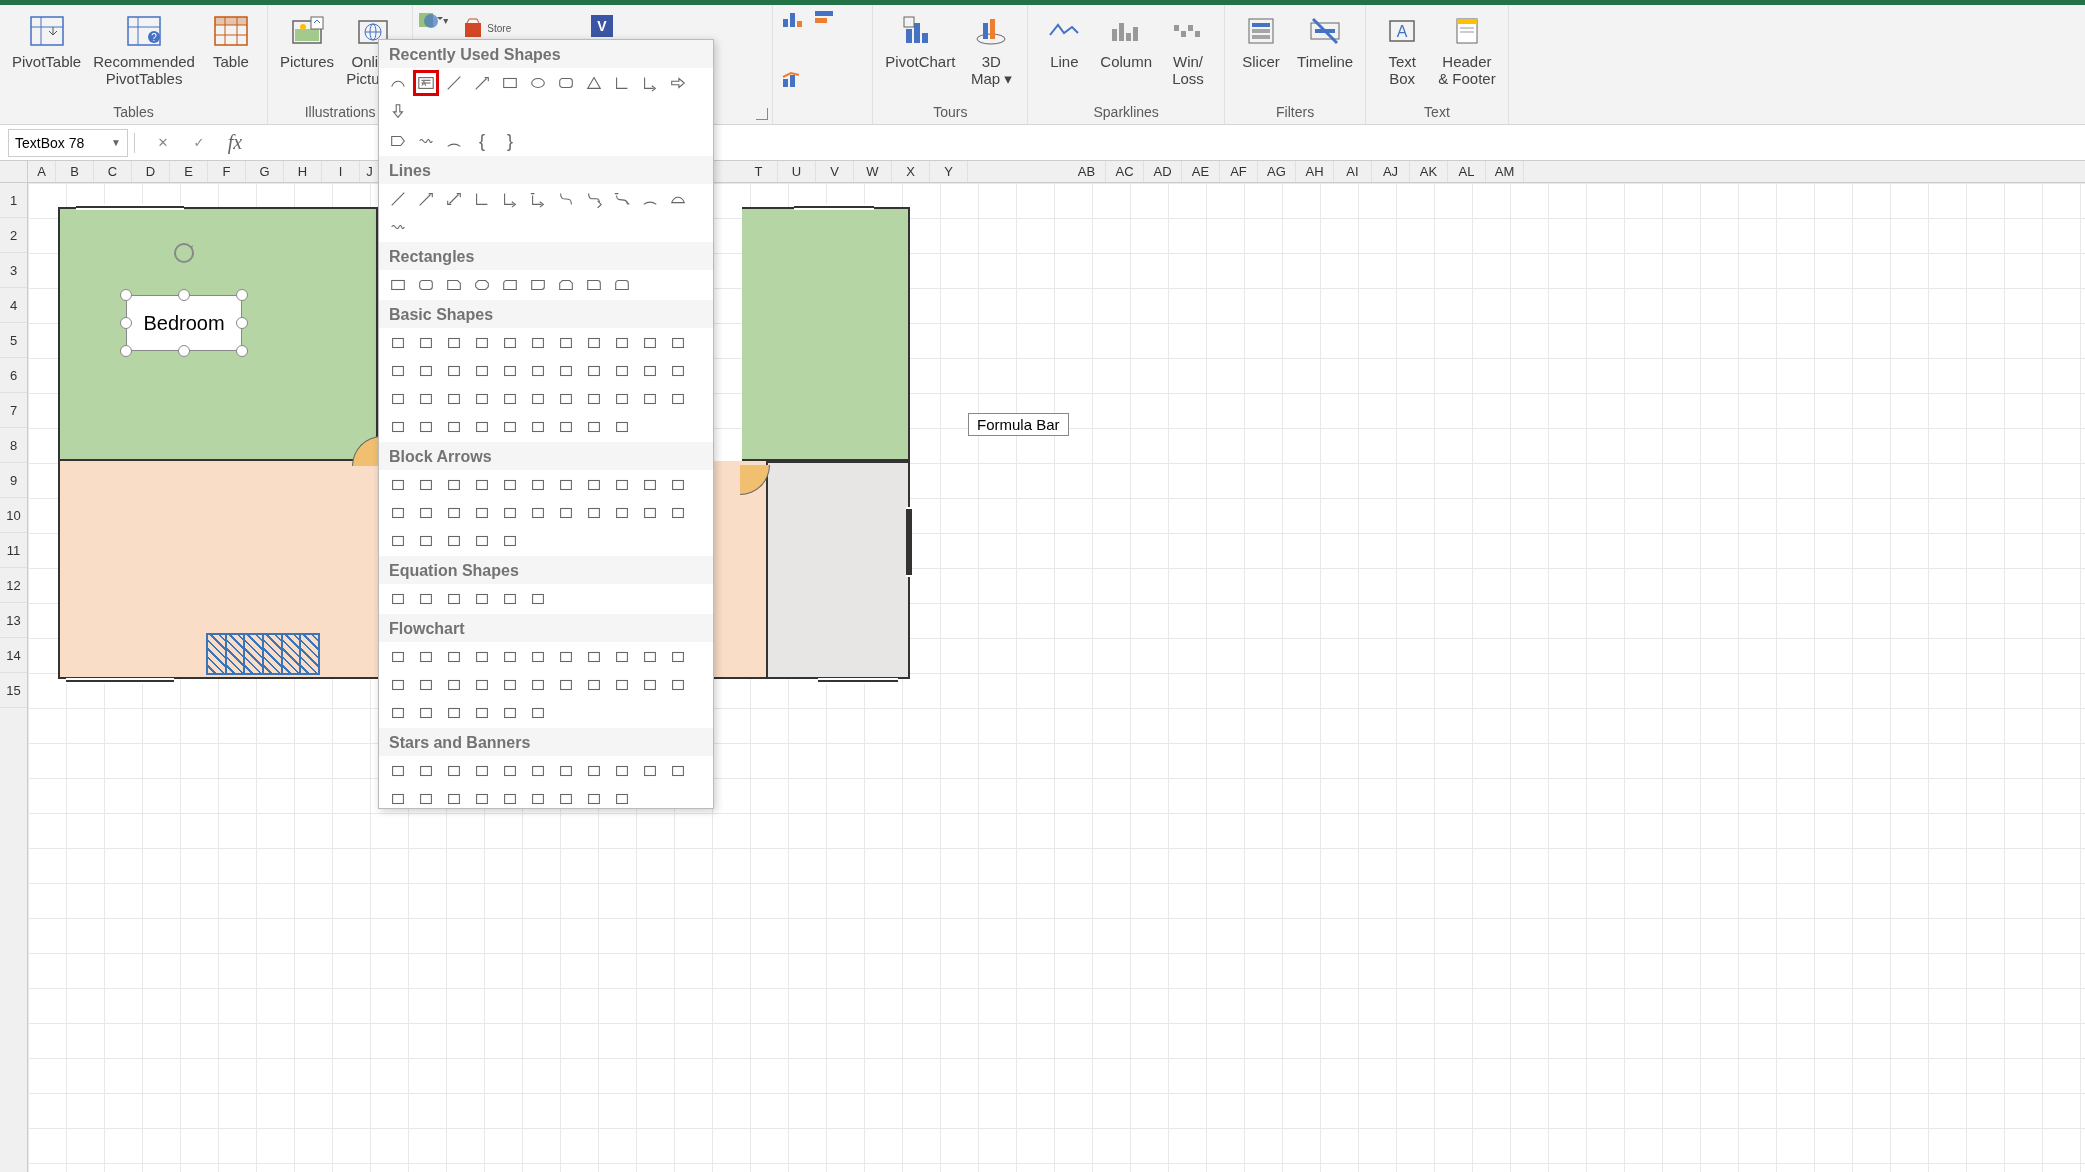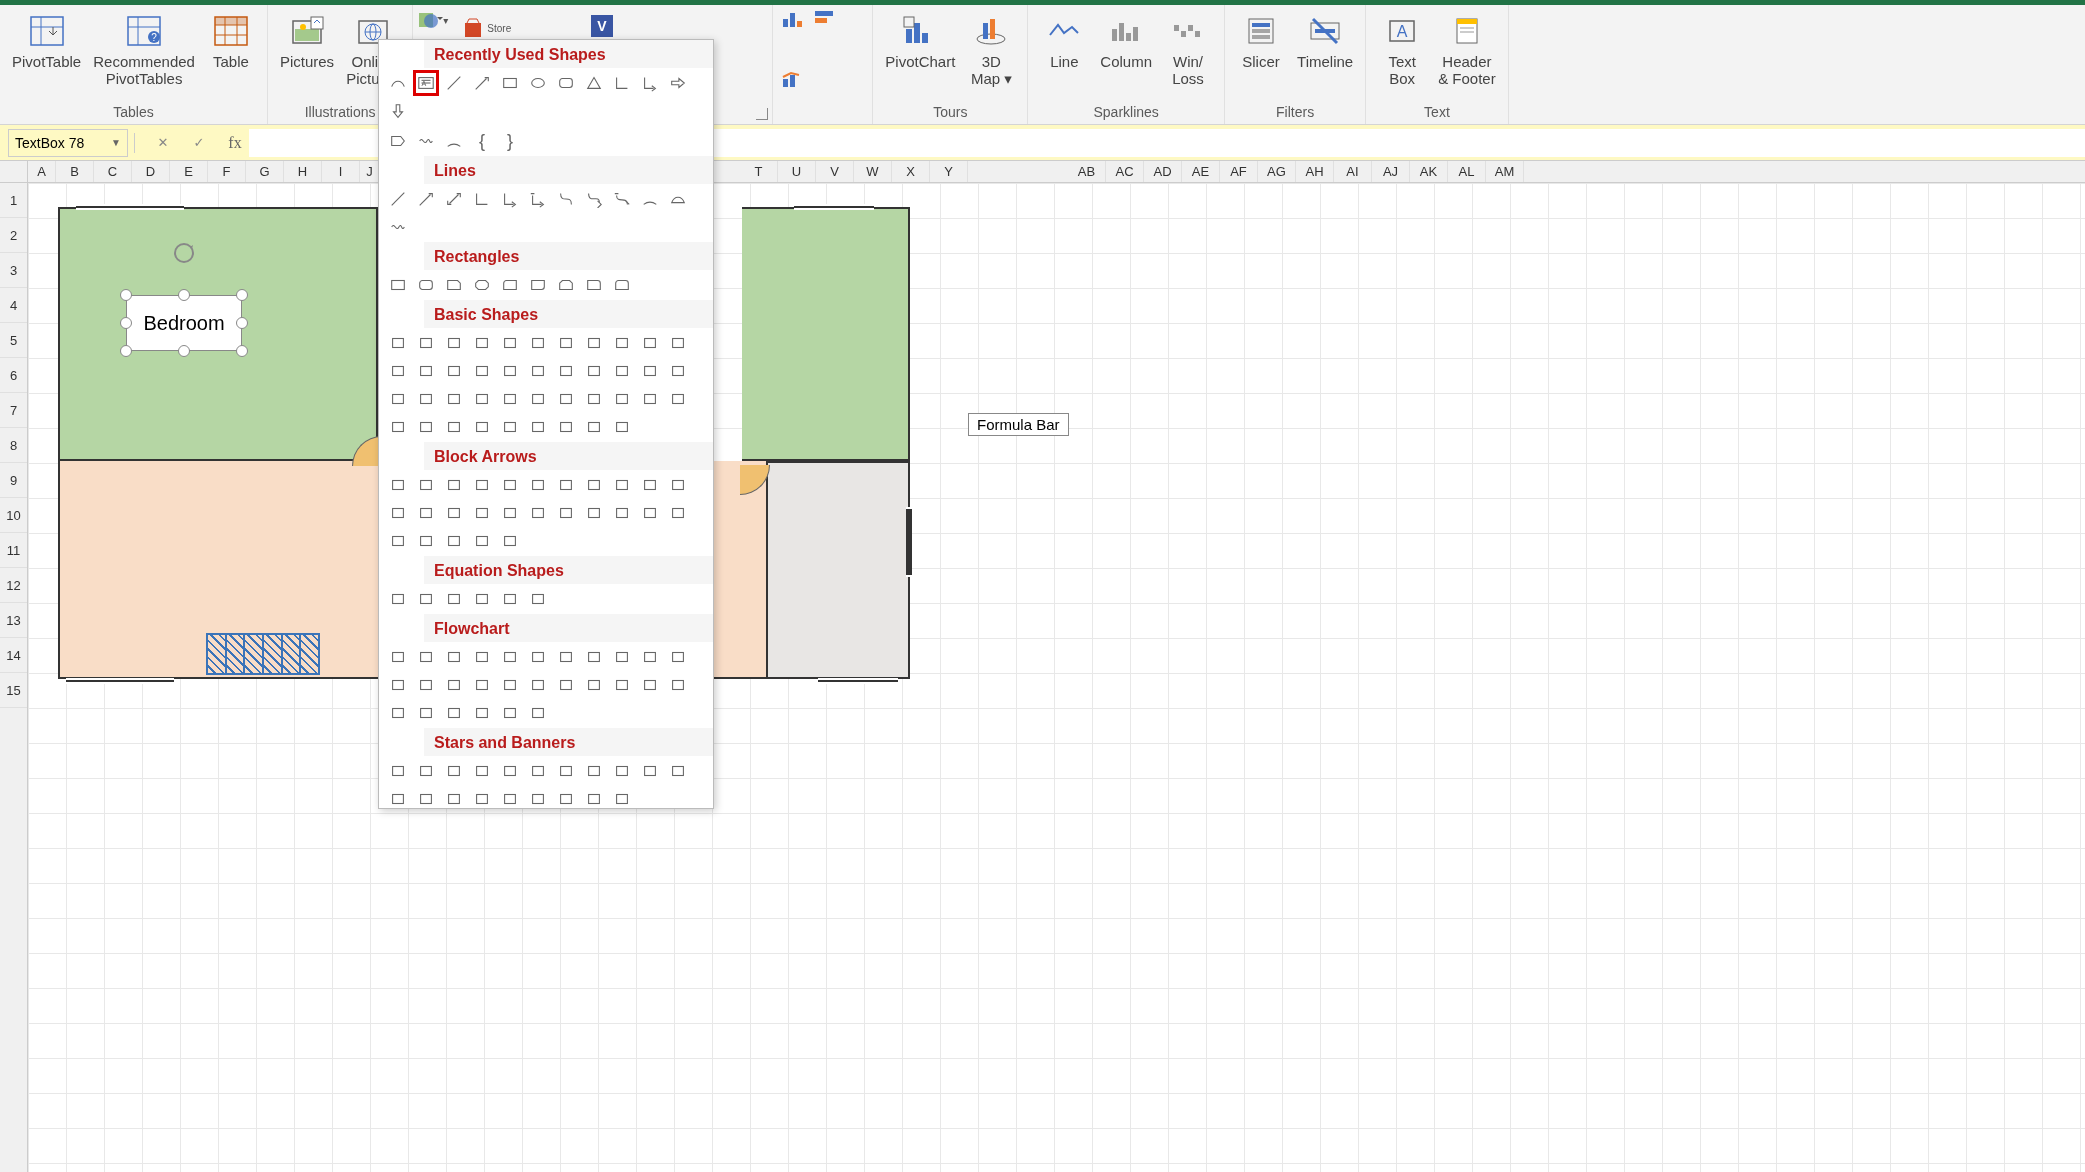--- a/index.html
+++ b/index.html
@@ -6,26 +6,26 @@
 body { font-family: "Segoe UI", Arial, sans-serif; font-size: 13px; background: #e6e6e6; overflow: hidden; }
 
 .ribbon-top { height: 5px; background: #217346; }
 .ribbon { background: #f3f3f3; display: flex; height: 120px; border-bottom: 1px solid #d4d4d4; position: relative; }
 .ribbon-group { display: flex; flex-direction: column; border-right: 1px solid #e0e0e0; padding: 4px 8px 0; align-items: center; }
 .ribbon-buttons { display: flex; flex: 1; gap: 4px; align-items: flex-start; }
 .ribbon-btn { display: flex; flex-direction: column; align-items: center; text-align: center; padding: 2px 4px; cursor: pointer; font-size: 15px; color: #444; }
 .ribbon-icon { width: 48px; height: 40px; display: flex; align-items: center; justify-content: center; margin-bottom: 2px; }
 .ribbon-label { font-size: 14px; color: #5a5a5a; padding-bottom: 4px; }
 
-.formula-bar { display: flex; align-items: center; background: #fef9c3; border-bottom: 1px solid #ccc; height: 36px; justify-content: space-between; }
+.formula-bar { display: flex; align-items: center; background: #ffffff; border-bottom: 1px solid #ccc; height: 36px; justify-content: space-between; }
 .name-box { width: 120px; height: 28px; border: 1px solid #ccc; margin-left: 8px; padding: 0 6px; display: flex; align-items: center; justify-content: space-between; font-size: 14px; }
 .name-box-arrow { color: #666; font-size: 10px; }
 .fb-btn { width: 28px; height: 28px; display: flex; align-items: center; justify-content: center; color: #888; cursor: pointer; margin-left: 8px; }
 .fb-divider { width: 1px; height: 20px; background: #ccc; margin: 0 6px; }
-.fx { font-family: "Times New Roman"; font-size: 16px; color: #666; }
+.fx { font-style: italic; font-family: "Times New Roman"; font-size: 20px; color: #666; }
 .formula-input { flex: 1; height: 28px; border: none; padding: 0 6px; }
 
 .sheet-area { display: flex; height: calc(100vh - 161px); background: #fff; }
 .col-headers { display: flex; margin-left: 28px; height: 22px; background: #f0f0f0; border-bottom: 1px solid #ccc; }
 .col-h { flex: none; text-align: center; font-size: 13px; color: #333; border-right: 1px solid #e0e0e0; line-height: 22px; }
 .col-h.narrow { width: 28px; }
 .col-h.normal { width: 38px; }
 .row-headers { width: 28px; background: #f0f0f0; border-right: 1px solid #ccc; }
 .row-h { height: 35px; text-align: center; font-size: 13px; color: #333; border-bottom: 1px solid #e0e0e0; line-height: 35px; }
 .select-all { width: 28px; height: 22px; background: #f0f0f0; border-right: 1px solid #ccc; border-bottom: 1px solid #ccc; }
@@ -47,21 +47,21 @@
 .textbox-sel { position: absolute; top: 88px; left: 68px; width: 116px; height: 56px; }
 .textbox-sel .box { width: 100%; height: 100%; background: #fff; border: 1px solid #888; display: flex; align-items: center; justify-content: center; font-size: 20px; }
 .handle { position: absolute; width: 12px; height: 12px; background: #fff; border: 1.5px solid #888; border-radius: 50%; }
 .rotate-handle { position: absolute; top: -56px; left: 50%; transform: translateX(-50%); width: 28px; height: 28px;  color:#888;}
 
 .stairs { position: absolute; bottom: 6px; left: 148px; width: 114px; height: 42px; border: 2px solid #3b74b9; display: flex; }
 .stairs div { flex: 1; border-right: 2px solid #3b74b9; background: repeating-linear-gradient(45deg, transparent, transparent 4px, #3b74b9 4px, #3b74b9 6px); }
 .stairs div:last-child { border-right: none; }
 
 .shapes-menu { position: absolute; top: 39px; left: 378px; width: 336px; height: 770px; background: #fff; border: 1px solid #bbb; box-shadow: 2px 2px 8px rgba(0,0,0,0.2); overflow-y: auto; z-index: 100; }
-.shapes-header { font-size: 16px; font-weight: 600; color: #b91c1c; padding: 6px 10px 4px; background: #f5f5f5; margin-left: 45px; }
+.shapes-header { font-size: 16px; font-weight: 600; color: #737373; padding: 6px 10px 4px; background: #f5f5f5; }
 .shapes-row { display: flex; flex-wrap: wrap; padding: 2px 6px; gap: 2px; }
 .shape-item { width: 26px; height: 26px; display: flex; align-items: center; justify-content: center; color: #666; cursor: pointer; font-size: 18px; }
 .shape-item.highlighted { border: 3px solid #d00; }
 .shape-item svg { width: 18px; height: 18px; stroke: #666; fill: none; stroke-width: 1.2; }
 
 .formula-tooltip { position: absolute; top: 230px; left: 940px; background: #fff; border: 1px solid #888; padding: 2px 8px; font-size: 15px; z-index: 50; }
 
 .launcher { position: absolute; bottom: 4px; right: 4px; width: 12px; height: 12px; border: 1px solid #888; border-top: none; border-left: none; }
 </style>
 </head>

